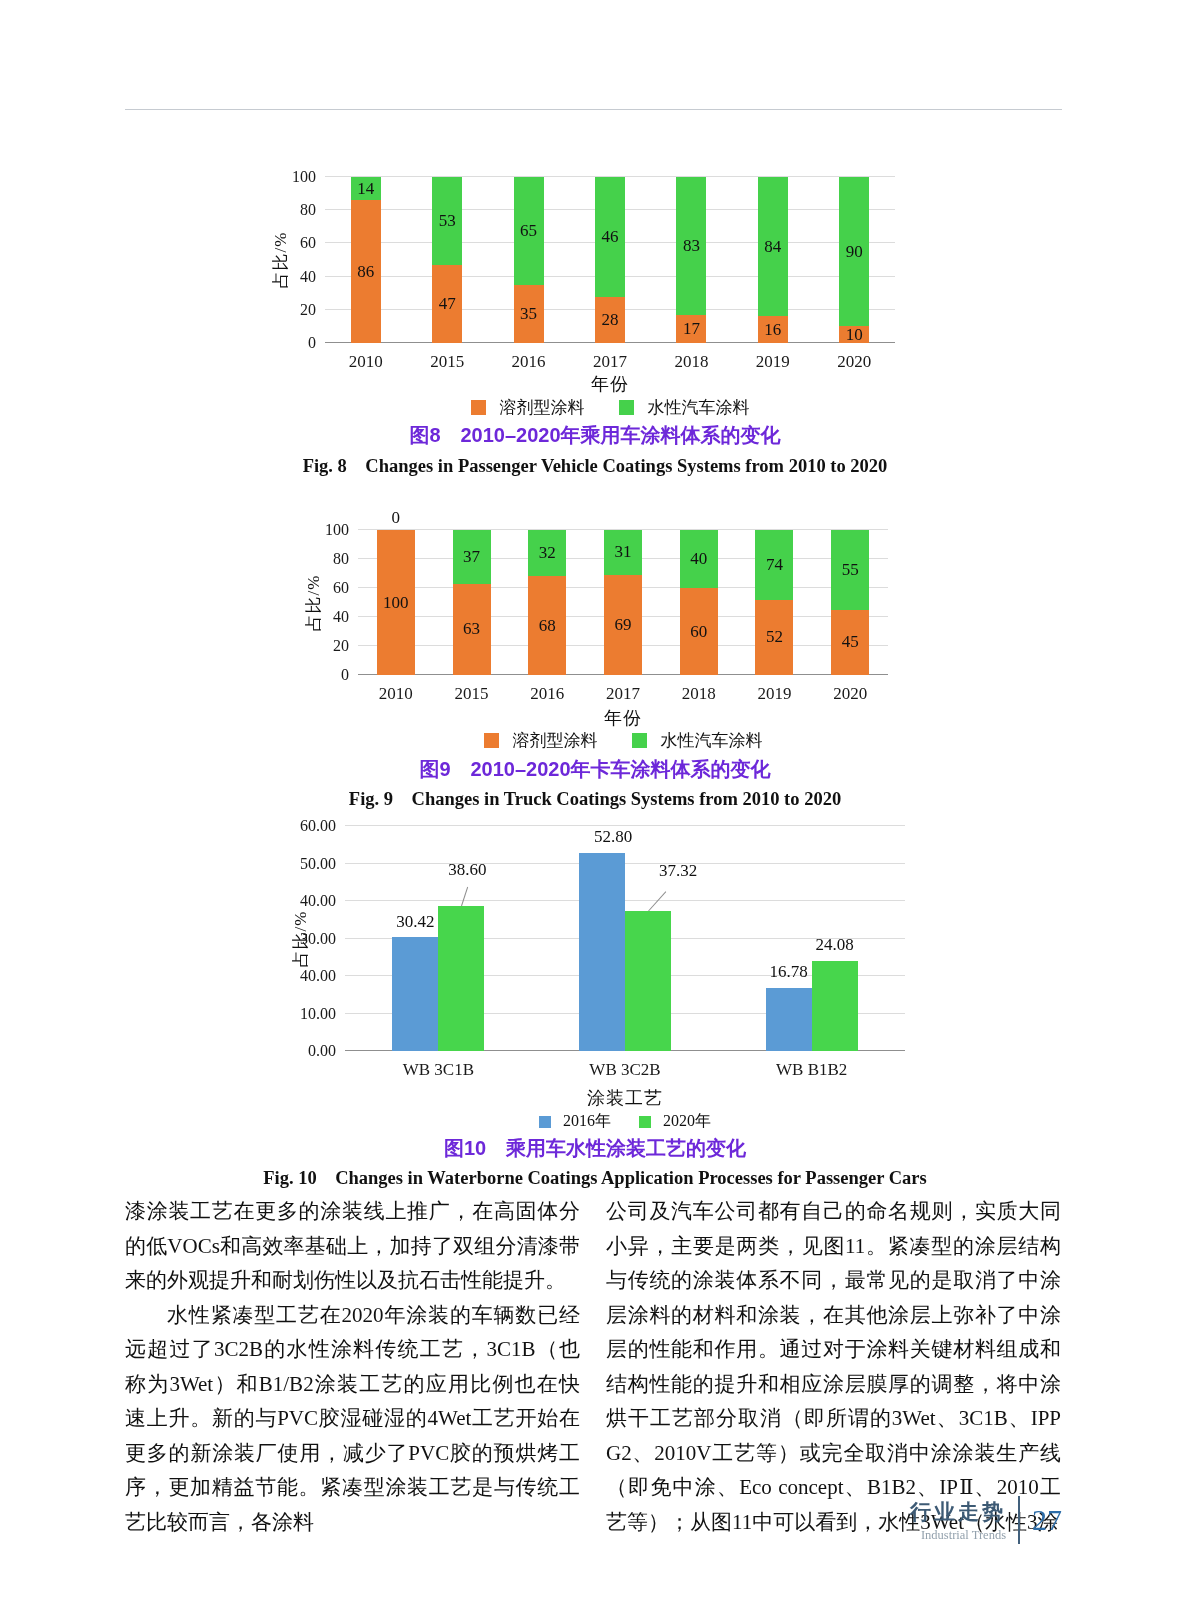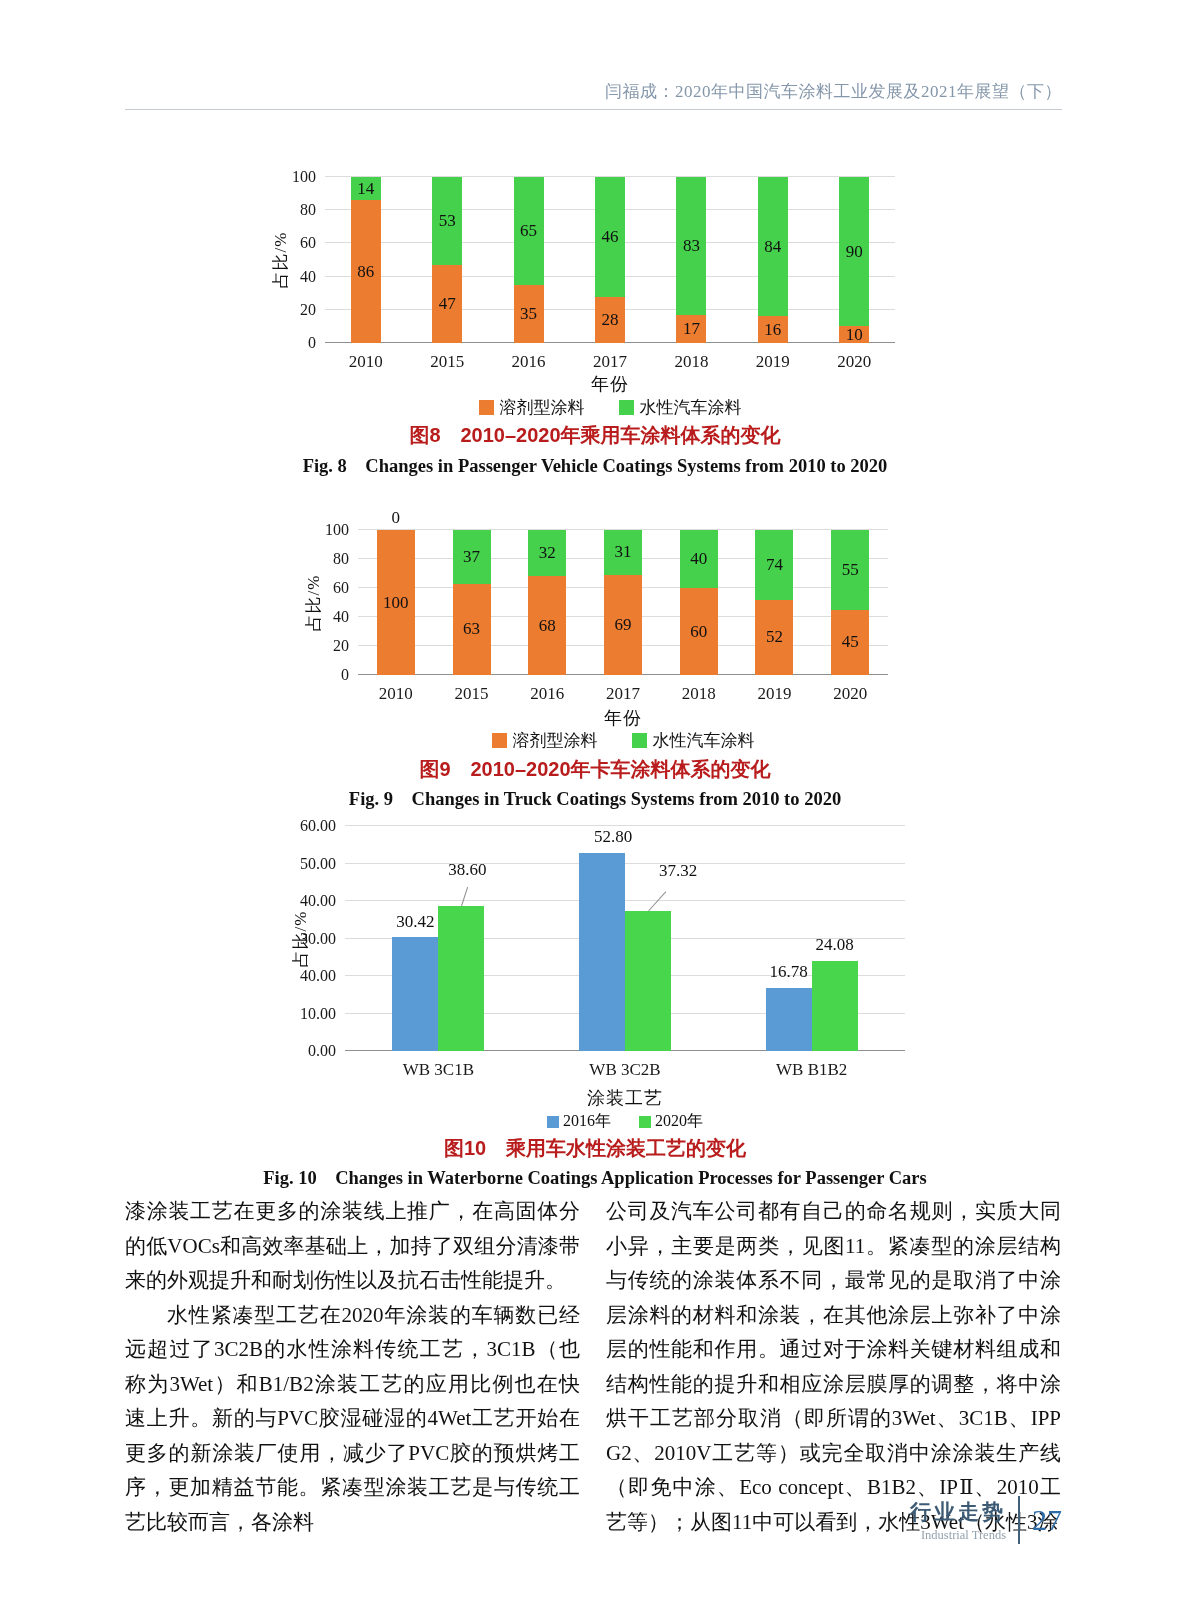--- a/index.html
+++ b/index.html
@@ -24,27 +24,27 @@
   .vlabel{position:absolute;transform:translateX(-50%);font-size:17px;line-height:20px;
           white-space:nowrap;color:#111;}
   .leader{position:absolute;width:1px;background:#8f8f8f;transform-origin:bottom center;}
   .ylabel{position:absolute;left:calc(var(--pl) - 45px);top:calc(var(--pt) + var(--ph) / 2);
           transform:translate(-50%,-50%) rotate(-90deg);font-size:17px;white-space:nowrap;
           letter-spacing:1px;}
   .xlabel{position:absolute;left:var(--pl);top:var(--xl);width:var(--pw);text-align:center;
           font-size:18px;letter-spacing:1px;}
   .legend{position:absolute;left:var(--pl);top:var(--lt);width:var(--pw);
           display:flex;justify-content:center;gap:34px;}
-  .legend-item{display:flex;align-items:center;font-size:17px;white-space:nowrap;}
+  .legend-item{display:flex;align-items:center;font-size:17px;white-space:nowrap;gap:8px;}
   .swatch{width:15px;height:15px;display:inline-block;margin-right:6px;flex:none;}
   .chart.grouped .legend{gap:28px;}
   .chart.grouped .legend-item{font-size:16px;}
   .chart.grouped .swatch{width:12px;height:12px;margin-right:4px;}
   .cap-zh{position:absolute;left:0;top:var(--cz);width:100%;text-align:center;
-          font-size:20px;font-weight:bold;color:#b91c1c;
+          font-size:20px;font-weight:bold;color:#6d28d9;
           font-family:"Liberation Sans","DejaVu Sans",sans-serif;}
   .cap-en{position:absolute;left:0;top:var(--ce);width:100%;text-align:center;
           font-size:18.5px;font-weight:bold;white-space:nowrap;color:#111;}
 
   
   .body-text{position:absolute;left:125px;top:1194px;width:937px;display:flex;gap:26px;
              font-size:21px;line-height:34.5px;text-align:justify;color:#111;}
   .col{width:455px;}
   .col p{margin:0;}
   .para-indent{text-indent:2em;}
@@ -56,21 +56,20 @@
              font-family:"Liberation Sans","DejaVu Sans",sans-serif;}
   .footer-en{font-size:12.5px;color:#93a1ad;margin-top:2px;}
   .footer-divider{width:2px;height:48px;background:#41607c;}
   .footer-page{font-size:30px;color:#2e6da8;}
 </style>
 </head>
 <body>
 
 <div class="page">
 
-  <div class="header-line">闫福成：2020年中国汽车涂料工业发展及2021年展望（下）</div>
   <div class="header-rule"></div>
 
   <div class="chart" id="fig8" style="top:160px;left:250px;--pl:75px;--pt:17px;--pw:570px;--ph:166px;--xl:212px;--lt:236px;--cz:262px;--ce:293px;">
     <div class="ylabel">占比/%</div>
     <div class="plot">
         <div class="baseline" style="bottom: 0px;"></div>
         <div class="ytick" style="bottom: -9px;">0</div>
         <div class="gridline" style="bottom: 33.2px;"></div>
         <div class="ytick" style="bottom: 24.2px;">20</div>
         <div class="gridline" style="bottom: 66.4px;"></div>

